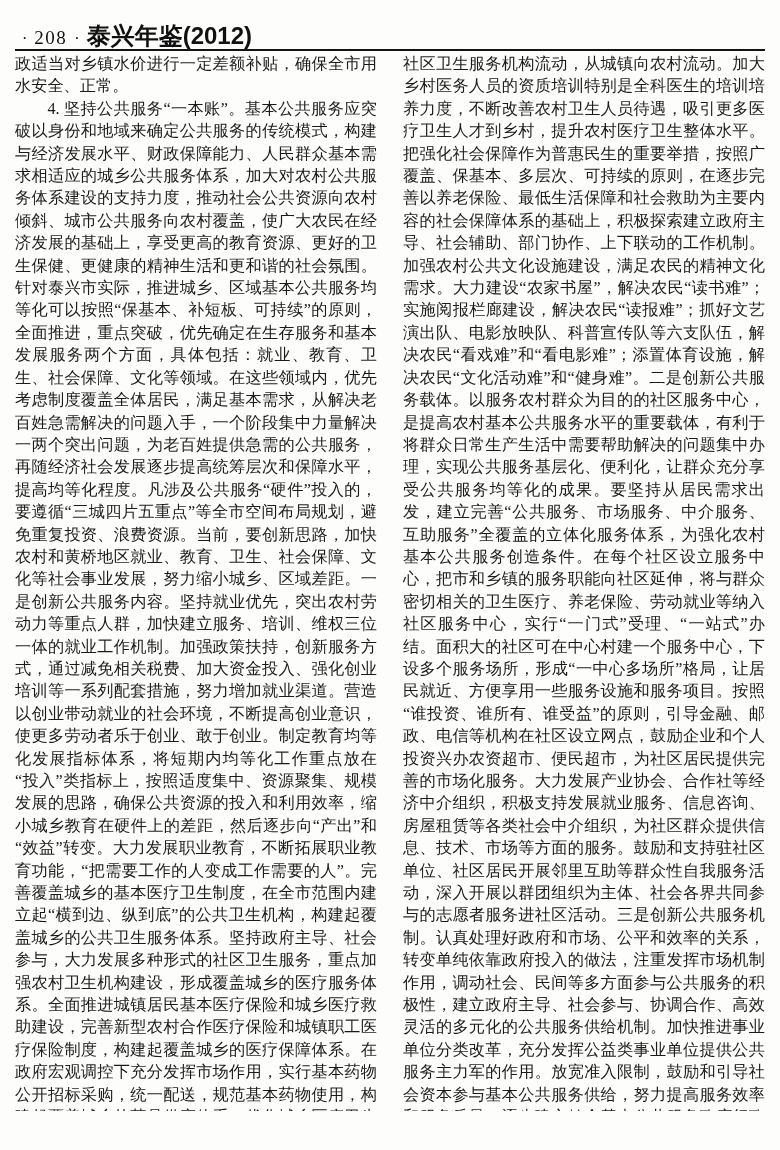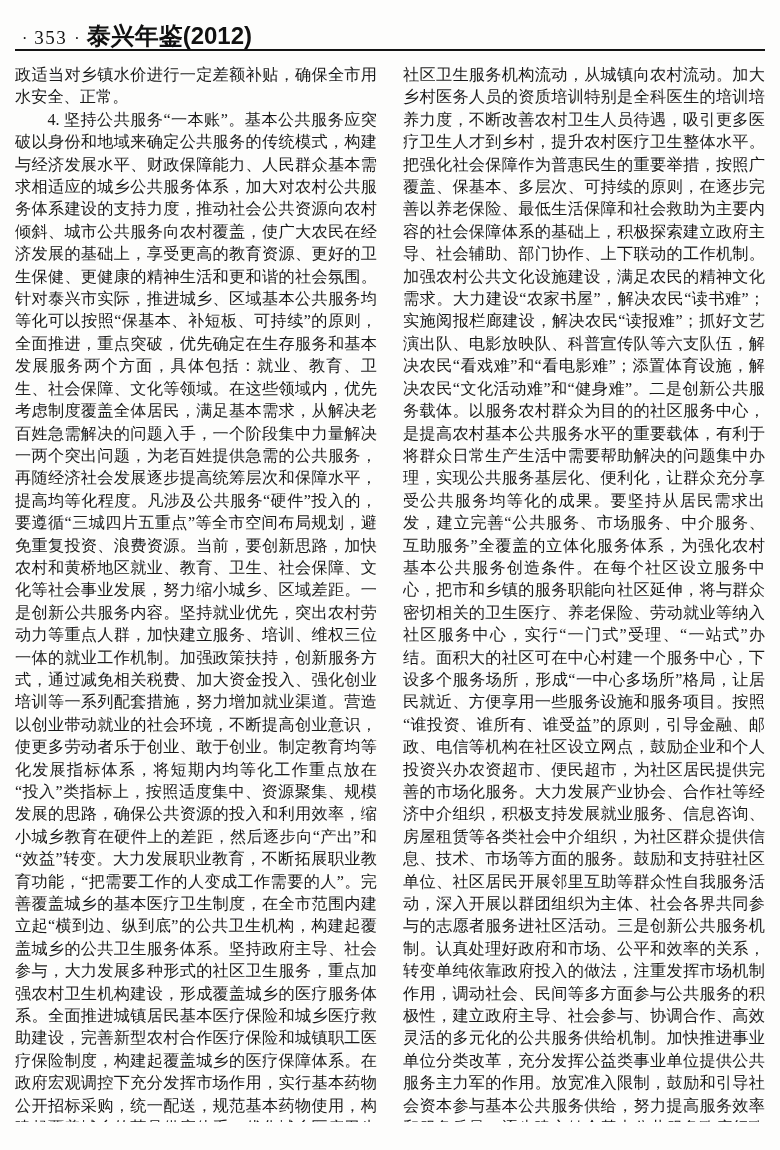--- a/index.html
+++ b/index.html
@@ -39,21 +39,21 @@
     font-weight: 700;
     font-size: 24px;
   }
   .rule {
     border-bottom: 2.4px solid #141414;
     margin-top: 3px;
   }
   .columns {
     display: flex;
     gap: 26px;
-    margin-top: 13px;
+    margin-top: 2px;
     height: 1058px;
     overflow: hidden;
     justify-content: center;
   }
   .col {
     flex: 1 1 0;
     min-width: 0;
     font-size: 16.2px;
     line-height: 22.4px;
     text-align: justify;
@@ -68,21 +68,21 @@
     text-indent: 2em;
   }
 </style>
 </head>
 <body>
 
 <div class="page">
 
   <div class="header">
     <span class="dot">·</span>
-    <span class="page-num">353</span>
+    <span class="page-num">208</span>
     <span class="dot">·</span>
     <span class="title">泰兴年鉴(2012)</span>
   </div>
 
   <div class="rule"></div>
 
   <div class="columns">
 
     <div class="col">
       <p class="para">政适当对乡镇水价进行一定差额补贴，确保全市用水安全、正常。</p>

